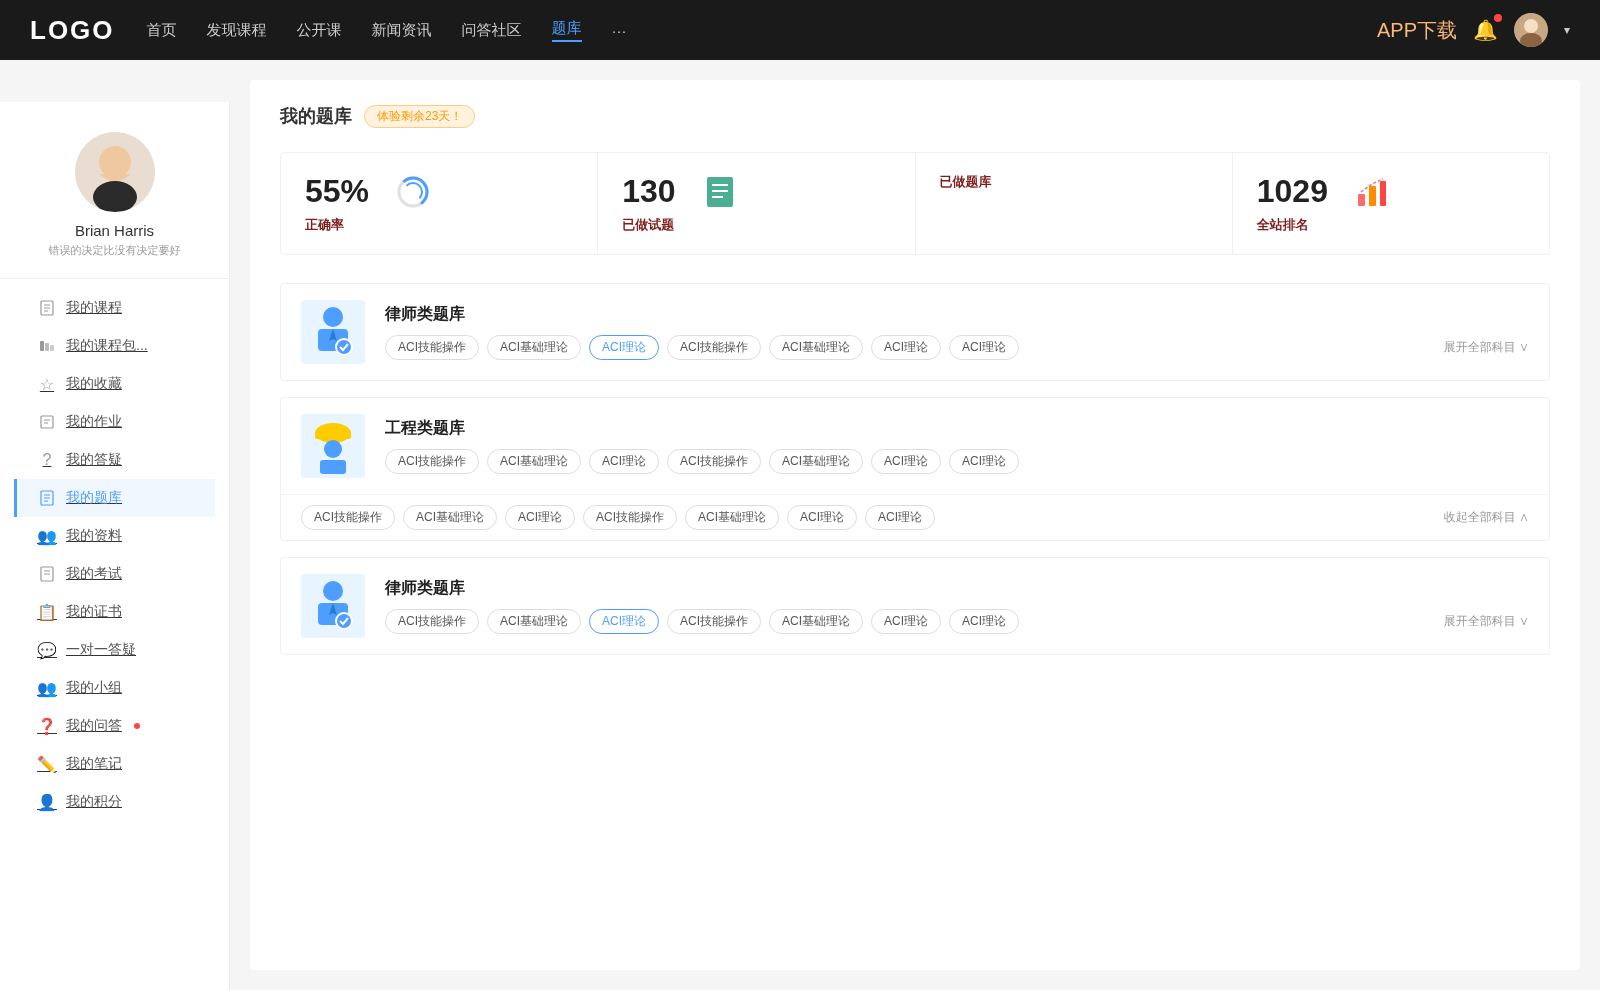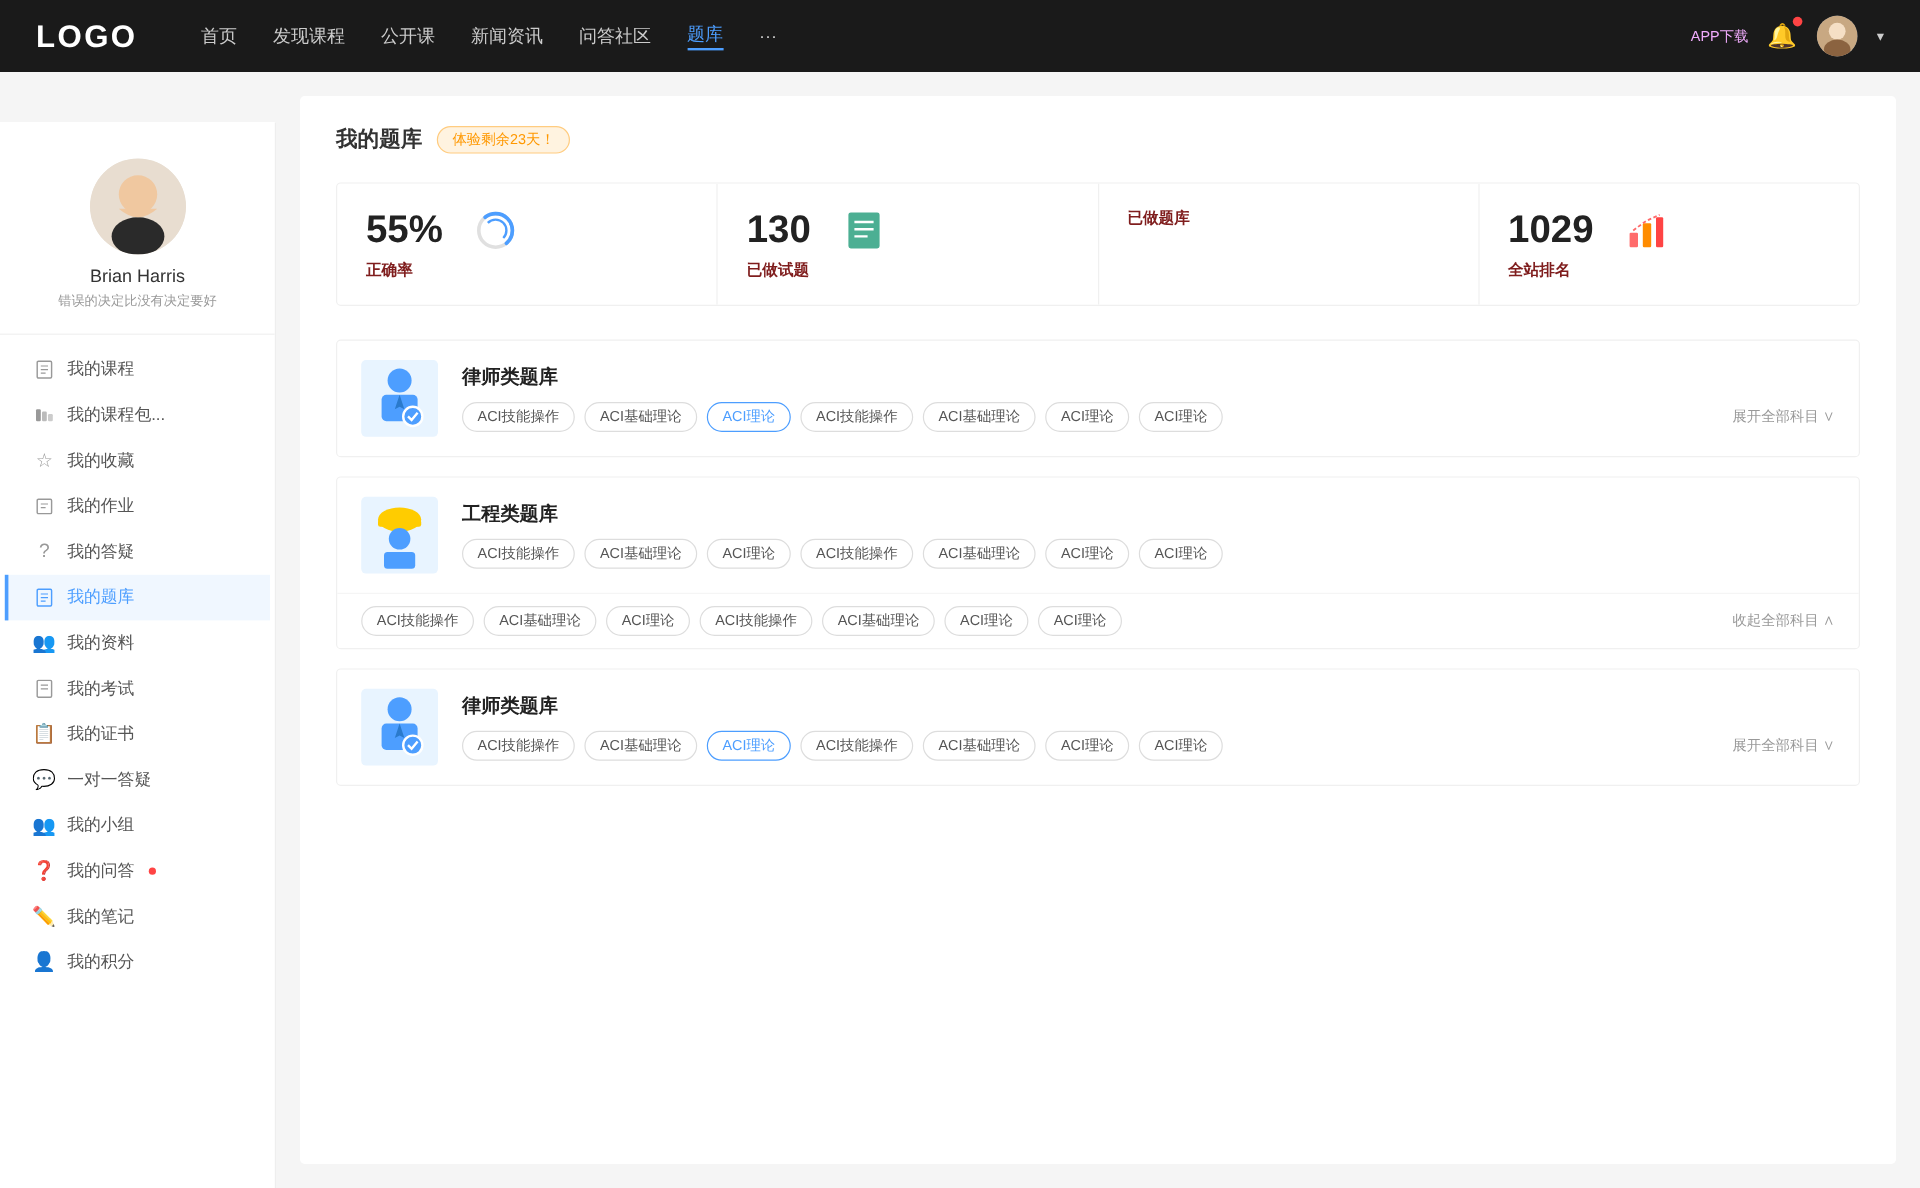--- a/index.html
+++ b/index.html
@@ -13,21 +13,21 @@
       align-items: center;
       padding: 0 30px;
       position: fixed;
       top: 0; left: 0; right: 0;
       z-index: 100;
     }
     .navbar-logo {
       color: white;
       font-size: 26px;
       font-weight: bold;
-      margin-right: 53px;
+      margin-right: 32px;
       letter-spacing: 2px;
     }
     .navbar-nav {
       display: flex;
       align-items: center;
       gap: 30px;
       flex: 1;
     }
     .navbar-nav a {
       color: #ccc;
@@ -38,22 +38,22 @@
       color: #4d9eff;
       border-bottom: 2px solid #4d9eff;
       padding-bottom: 2px;
     }
     .navbar-right {
       display: flex;
       align-items: center;
       gap: 16px;
     }
     .navbar-download {
-      color: #f0abfc;
-      font-size: 12px;
+      color: #fdba74;
+      font-size: 20px;
     }
     .navbar-bell {
       color: #ccc;
       font-size: 20px;
       position: relative;
     }
     .navbar-bell .badge {
       position: absolute;
       top: -4px;
       right: -4px;
@@ -117,21 +117,22 @@
       font-size: 15px;
       font-weight: 500;
       color: #333;
       margin-bottom: 4px;
     }
     .profile-motto {
       font-size: 11px;
       color: #999;
     }
     .sidebar-menu {
-      padding: 10px 4px;
+      padding: 10px 14px;
+      text-decoration: underline;
     }
     .sidebar-item {
       display: flex;
       align-items: center;
       gap: 10px;
       padding: 10px 24px;
       font-size: 14px;
       color: #555;
       cursor: pointer;
       position: relative;

